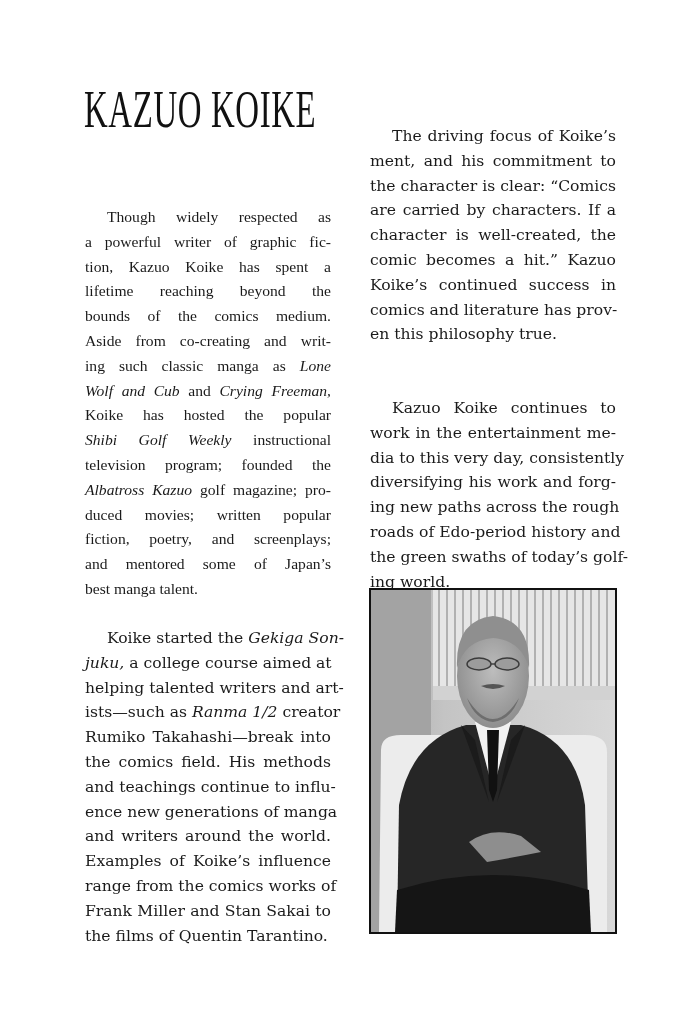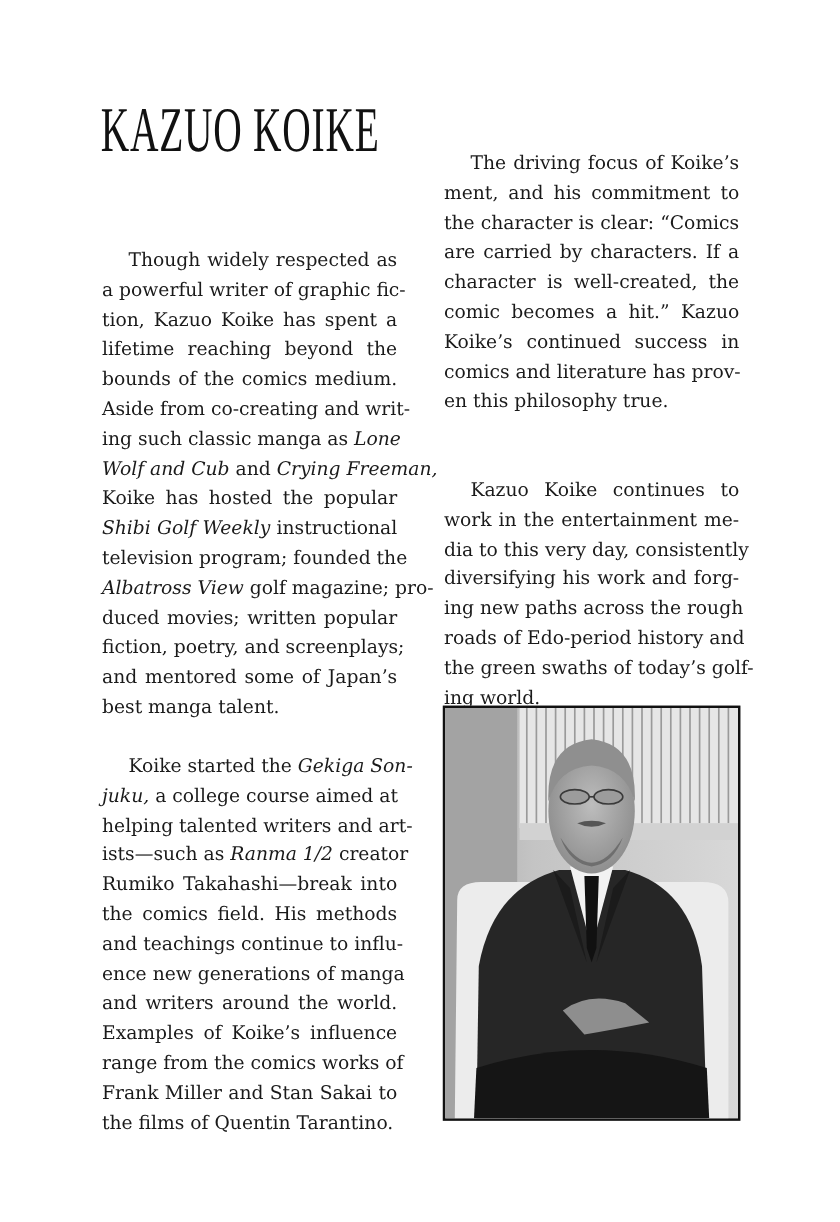--- a/index.html
+++ b/index.html
@@ -9,21 +9,21 @@
       position: absolute; left: 84px; top: 78px; width: 250px;
       font-family: "Liberation Serif", "DejaVu Serif", serif;
       font-size: 53px; line-height: 62px; letter-spacing: 1px;
       transform: scaleX(0.62); transform-origin: left top;
       white-space: nowrap; color: #111;
       width: 420px;
     }
     .col { position: absolute; font-family: "DejaVu Serif", "Liberation Serif", serif; font-size: 15.6px; line-height: 24.8px; text-align: justify; color: #1a1a1a; }
     .col-left { left: 85px; width: 246px; }
     .col-right { left: 370px; width: 246px; }
-    .p1 { top: 161px; }
+    .p1 { top: 161px; font-family: Liberation Serif, serif; }
     .p2 { top: 582px; position: absolute; }
     .p4 { top: 352px; position: absolute; }
     .col .ln { display: block; text-align: justify; text-align-last: justify; height: 24.8px; white-space: nowrap; overflow: visible; }
     .col .ln.last { text-align-last: left; }
     .col .ln.ind { padding-left: 22px; margin-top: 44px; }
     .photo {
       position: absolute; left: 369px; top: 588px; width: 244px; height: 342px;
       border: 2px solid #111; background: #c9c9c9; overflow: hidden;
     }
     .photo svg { display: block; width: 100%; height: 100%; }
@@ -41,21 +41,21 @@
       <span class="ln">a powerful writer of graphic fic-</span>
       <span class="ln">tion, Kazuo Koike has spent a</span>
       <span class="ln">lifetime reaching beyond the</span>
       <span class="ln">bounds of the comics medium.</span>
       <span class="ln">Aside from co-creating and writ-</span>
       <span class="ln"><span>ing such classic manga as </span><i>Lone</i></span>
       <span class="ln"><i>Wolf and Cub</i><span> and </span><i>Crying Freeman,</i></span>
       <span class="ln">Koike has hosted the popular</span>
       <span class="ln"><i>Shibi Golf Weekly</i><span> instructional</span></span>
       <span class="ln">television program; founded the</span>
-      <span class="ln"><i>Albatross View</i><span> golf magazine; pro-</span></span>
+      <span class="ln"><i>Albatross Kazuo</i><span> golf magazine; pro-</span></span>
       <span class="ln">duced movies; written popular</span>
       <span class="ln">fiction, poetry, and screenplays;</span>
       <span class="ln">and mentored some of Japan’s</span>
       <span class="ln last">best manga talent.</span>
     </div>
 
     <div class="p2" style="width:246px;">
       <span class="ln ind"><span>Koike started the </span><i>Gekiga Son-</i></span>
       <span class="ln"><i>juku,</i><span> a college course aimed at</span></span>
       <span class="ln">helping talented writers and art-</span>

